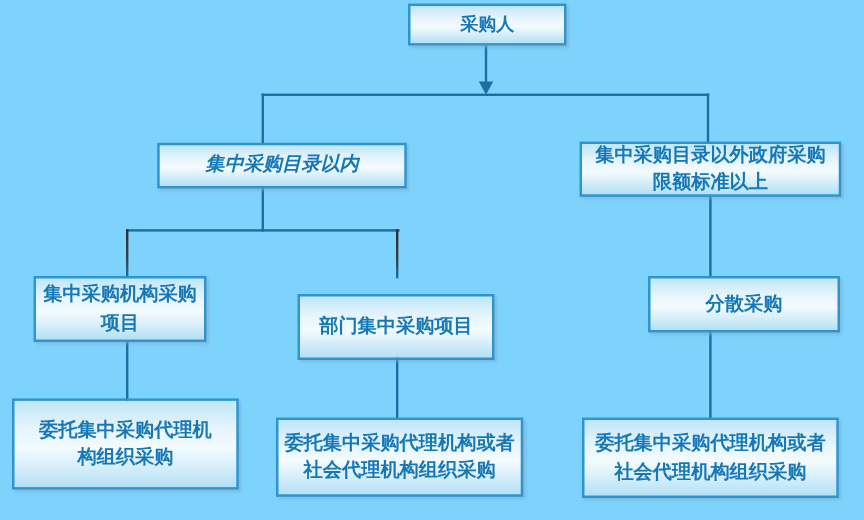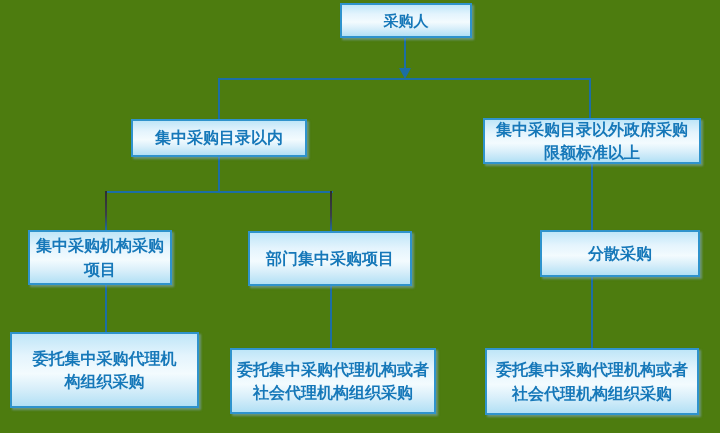--- a/index.html
+++ b/index.html
@@ -5,21 +5,21 @@
   html, body {
     margin: 0;
     padding: 0;
     background: #ffffff;
     font-family: "Liberation Sans", "DejaVu Sans", sans-serif;
   }
   .canvas {
     position: relative;
     width: 720px;
     height: 433px;
-    background: #4d7c0f;
+    background: #7dd3fc;
     overflow: hidden;
   }
   .node {
     position: absolute;
     box-sizing: border-box;
     border: 2px solid #2f93cc;
     background: linear-gradient(180deg, #bfe6f8 0%, #e4f4fd 30%, #f3fbfe 55%, #d9effa 75%, #b2e0f5 100%);
     box-shadow: 2px 2px 2px rgba(130, 170, 200, 0.55);
     color: #1678b9;
     font-weight: bold;
@@ -40,24 +40,24 @@
   .arrowhead {
     position: absolute;
     width: 0;
     height: 0;
     border-left: 6px solid transparent;
     border-right: 6px solid transparent;
     border-top: 11px solid #1c6ea4;
   }
   
   #n-purchaser   { left: 340px; top: 3px;   width: 132px; height: 35px; font-size: 15px; }
-  #n-within      { left: 131px; top: 119px; width: 176px; height: 38px; }
+  #n-within      { left: 131px; top: 119px; width: 208px; height: 38px; font-style: italic; }
   #n-outside     { left: 483px; top: 118px; width: 218px; height: 46px; padding: 12px 8px; }
   #n-agency      { left: 28px;  top: 230px; width: 144px; height: 55px; padding: 0 5px; }
-  #n-dept        { left: 248px; top: 231px; width: 164px; height: 55px; }
+  #n-dept        { left: 248px; top: 245px; width: 164px; height: 55px; }
   #n-decentral   { left: 540px; top: 230px; width: 160px; height: 47px; }
   #n-entrust1    { left: 10px;  top: 332px; width: 189px; height: 76px; padding: 0 20px; }
   #n-entrust2    { left: 230px; top: 348px; width: 206px; height: 66px; padding: 0 4px; }
   #n-entrust3    { left: 485px; top: 348px; width: 214px; height: 67px; padding: 0 4px; }
   
   #l-v-root      { left: 404px; top: 38px;  width: 2px;   height: 31px; }
   #l-arrow       { left: 399px; top: 68px; }
   #l-h-top       { left: 218px; top: 78px;  width: 373px; height: 2px; }
   #l-v-left      { left: 218px; top: 78px;  width: 2px;   height: 42px; }
   #l-v-right     { left: 589px; top: 78px;  width: 2px;   height: 41px; }

